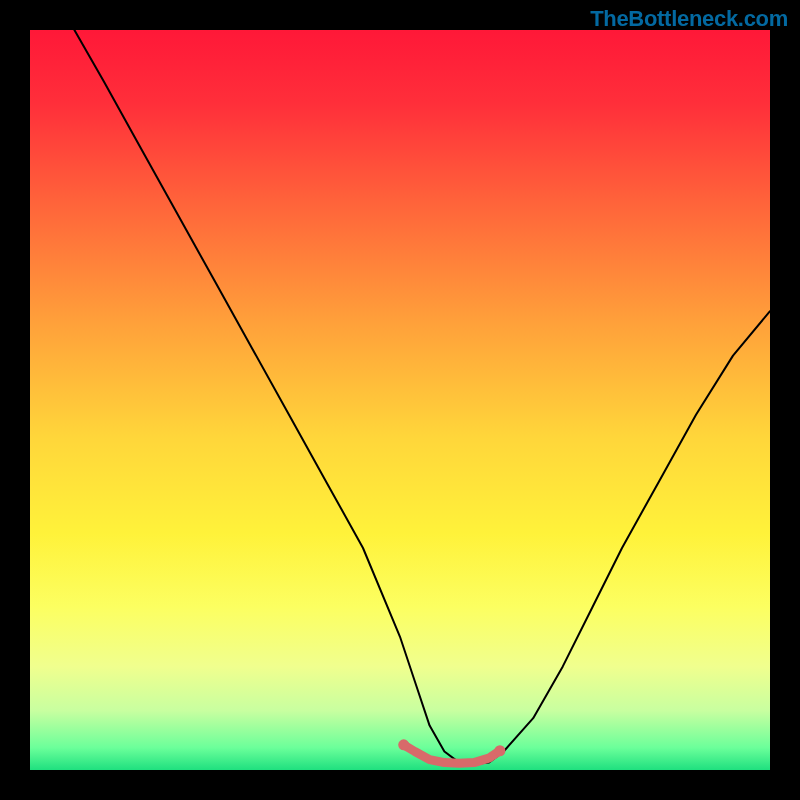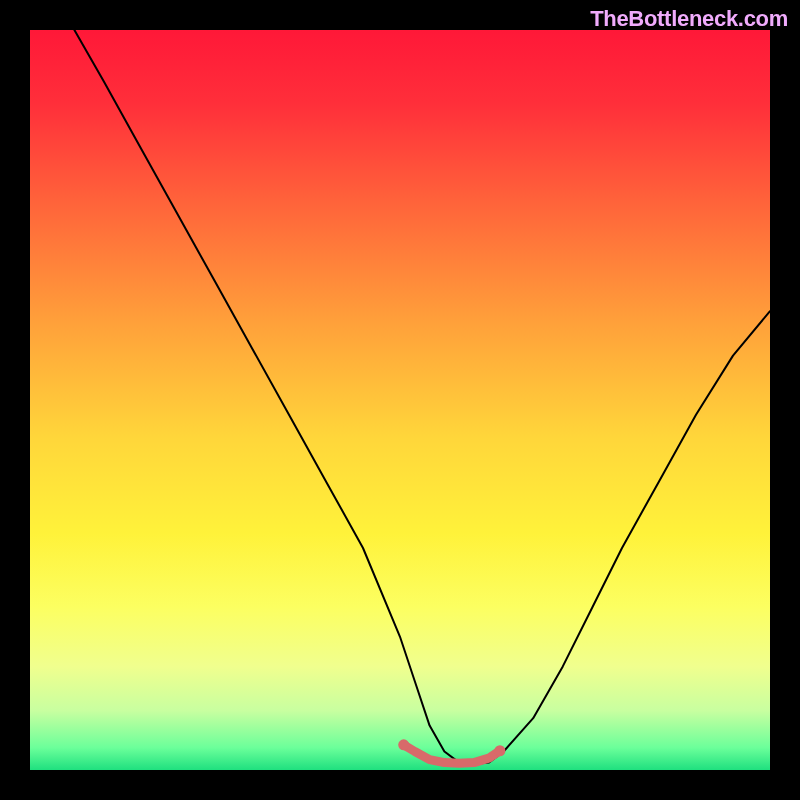--- a/index.html
+++ b/index.html
@@ -15,21 +15,21 @@
     position: absolute;
     top: 0;
     left: 0;
     width: 800px;
     height: 800px;
   }
   .watermark {
     position: absolute;
     top: 6px;
     right: 12px;
-    color: #f0abfc;
+    color: #0369a1;
     font-size: 22px;
     font-weight: 600;
     z-index: 10;
     letter-spacing: -0.3px;
   }
 </style>
 </head>
 <body>
 
 <div class="chart-container">

